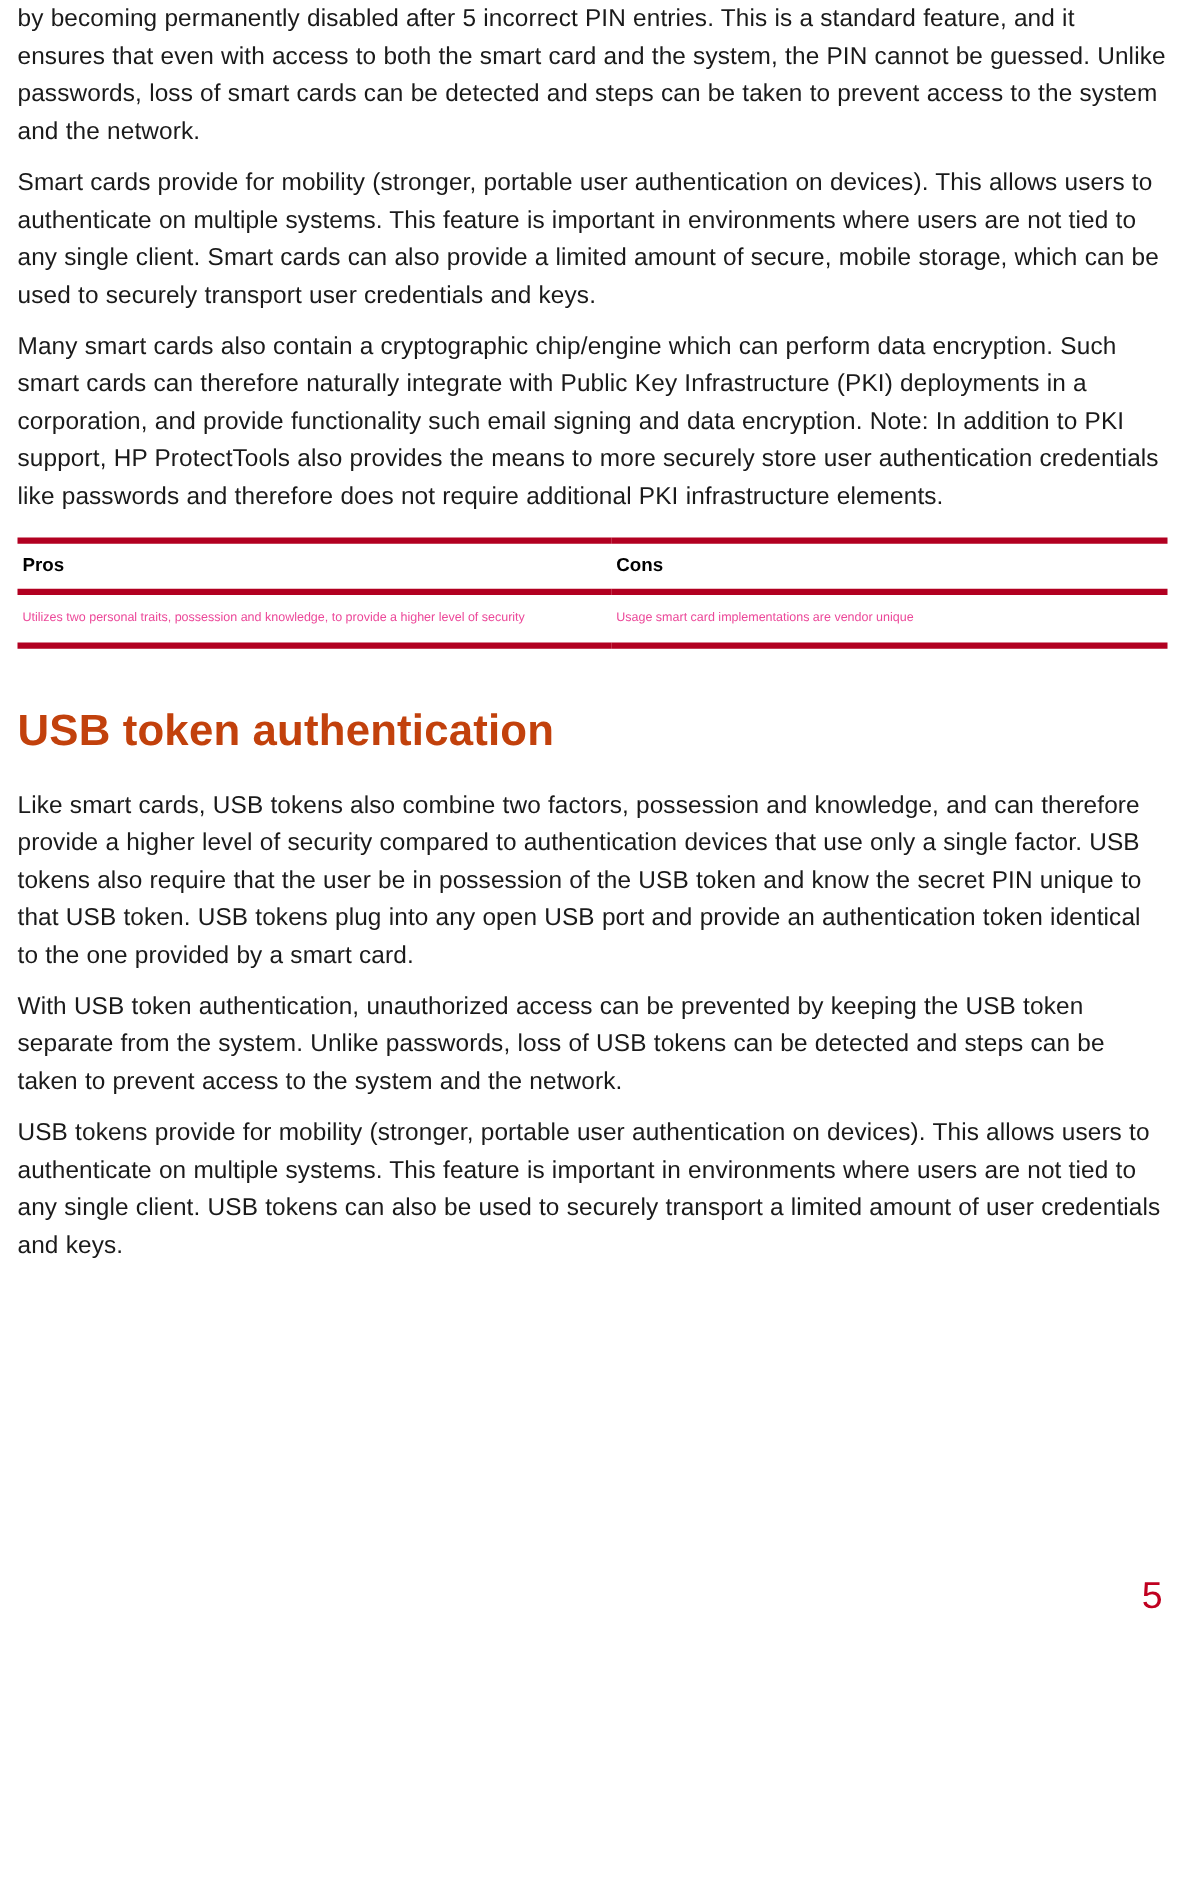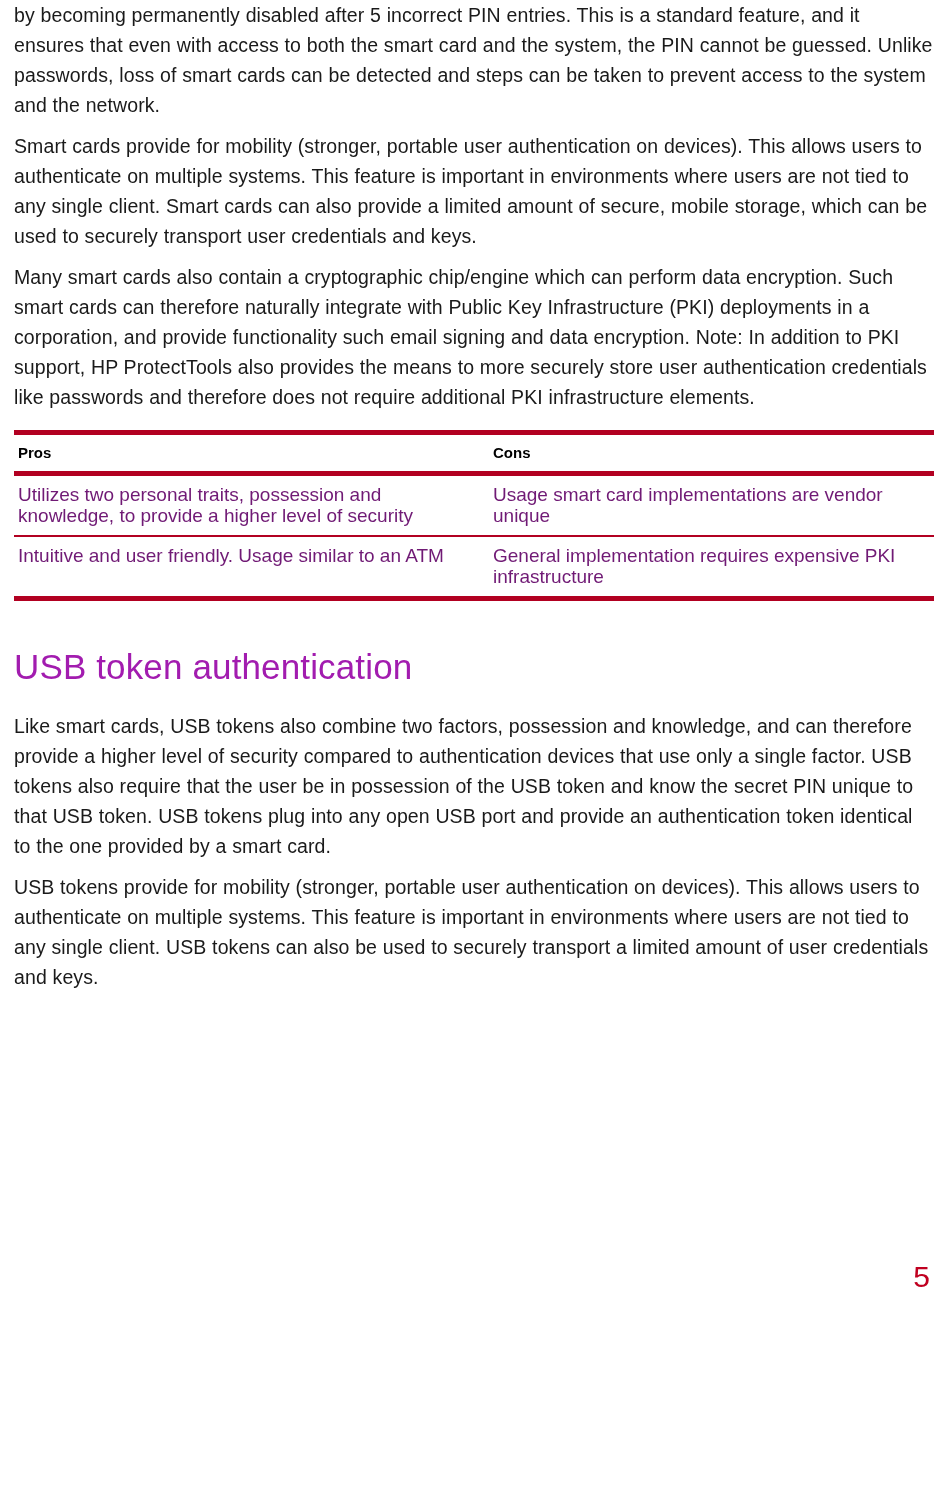--- a/index.html
+++ b/index.html
@@ -57,37 +57,37 @@
     font-size: 15px;
     font-weight: bold;
     line-height: 21px;
     color: #000000;
     padding: 7px 4px 8px 4px;
     border-top: 5px solid #B20021;
     border-bottom: 5px solid #B20021;
     vertical-align: top;
   }
   .pc-table tbody td {
-    font-size: 19px;
+    font-size: 10px;
     line-height: 21px;
-    color: #701a75;
+    color: #ec4899;
     padding: 8px 14px 9px 4px;
     border-bottom: 2px solid #B20021;
     vertical-align: top;
   }
   .pc-table tbody tr:last-child td {
     border-bottom: 5px solid #B20021;
   }
 
   
   .section-heading {
     font-size: 35px;
     line-height: 44px;
-    font-weight: normal;
-    color: #a21caf;
+    font-weight: bold;
+    color: #c2410c;
     margin: 44px 0 22px 0;
     letter-spacing: 0.004em;
   }
 
   
   .page-number {
     position: absolute;
     right: 16px;
     bottom: 4px;
     font-size: 30px;
@@ -117,30 +117,27 @@
         <tr>
           <th>Pros</th>
           <th>Cons</th>
         </tr>
       </thead>
       <tbody>
         <tr>
           <td>Utilizes two personal traits, possession and knowledge, to provide a higher level of security</td>
           <td>Usage smart card implementations are vendor unique</td>
         </tr>
-        <tr>
-          <td>Intuitive and user friendly. Usage similar to an ATM</td>
-          <td>General implementation requires expensive PKI infrastructure</td>
-        </tr>
       </tbody>
     </table>
 
     <h1 class="section-heading">USB token authentication</h1>
 
     <p class="para">Like smart cards, USB tokens also combine two factors, possession and knowledge, and can therefore provide a higher level of security compared to authentication devices that use only a single factor. USB tokens also require that the user be in possession of the USB token and know the secret PIN unique to that USB token. USB tokens plug into any open USB port and provide an authentication token identical to the one provided by a smart card.</p>
 
+    <p class="para">With USB token authentication, unauthorized access can be prevented by keeping the USB token separate from the system. Unlike passwords, loss of USB tokens can be detected and steps can be taken to prevent access to the system and the network.</p>
 
     <p class="para">USB tokens provide for mobility (stronger, portable user authentication on devices). This allows users to authenticate on multiple systems. This feature is important in environments where users are not tied to any single client. USB tokens can also be used to securely transport a limited amount of user credentials and keys.</p>
 
   </div>
 
   <div class="page-number">5</div>
 </div>
 
 </body></html>

